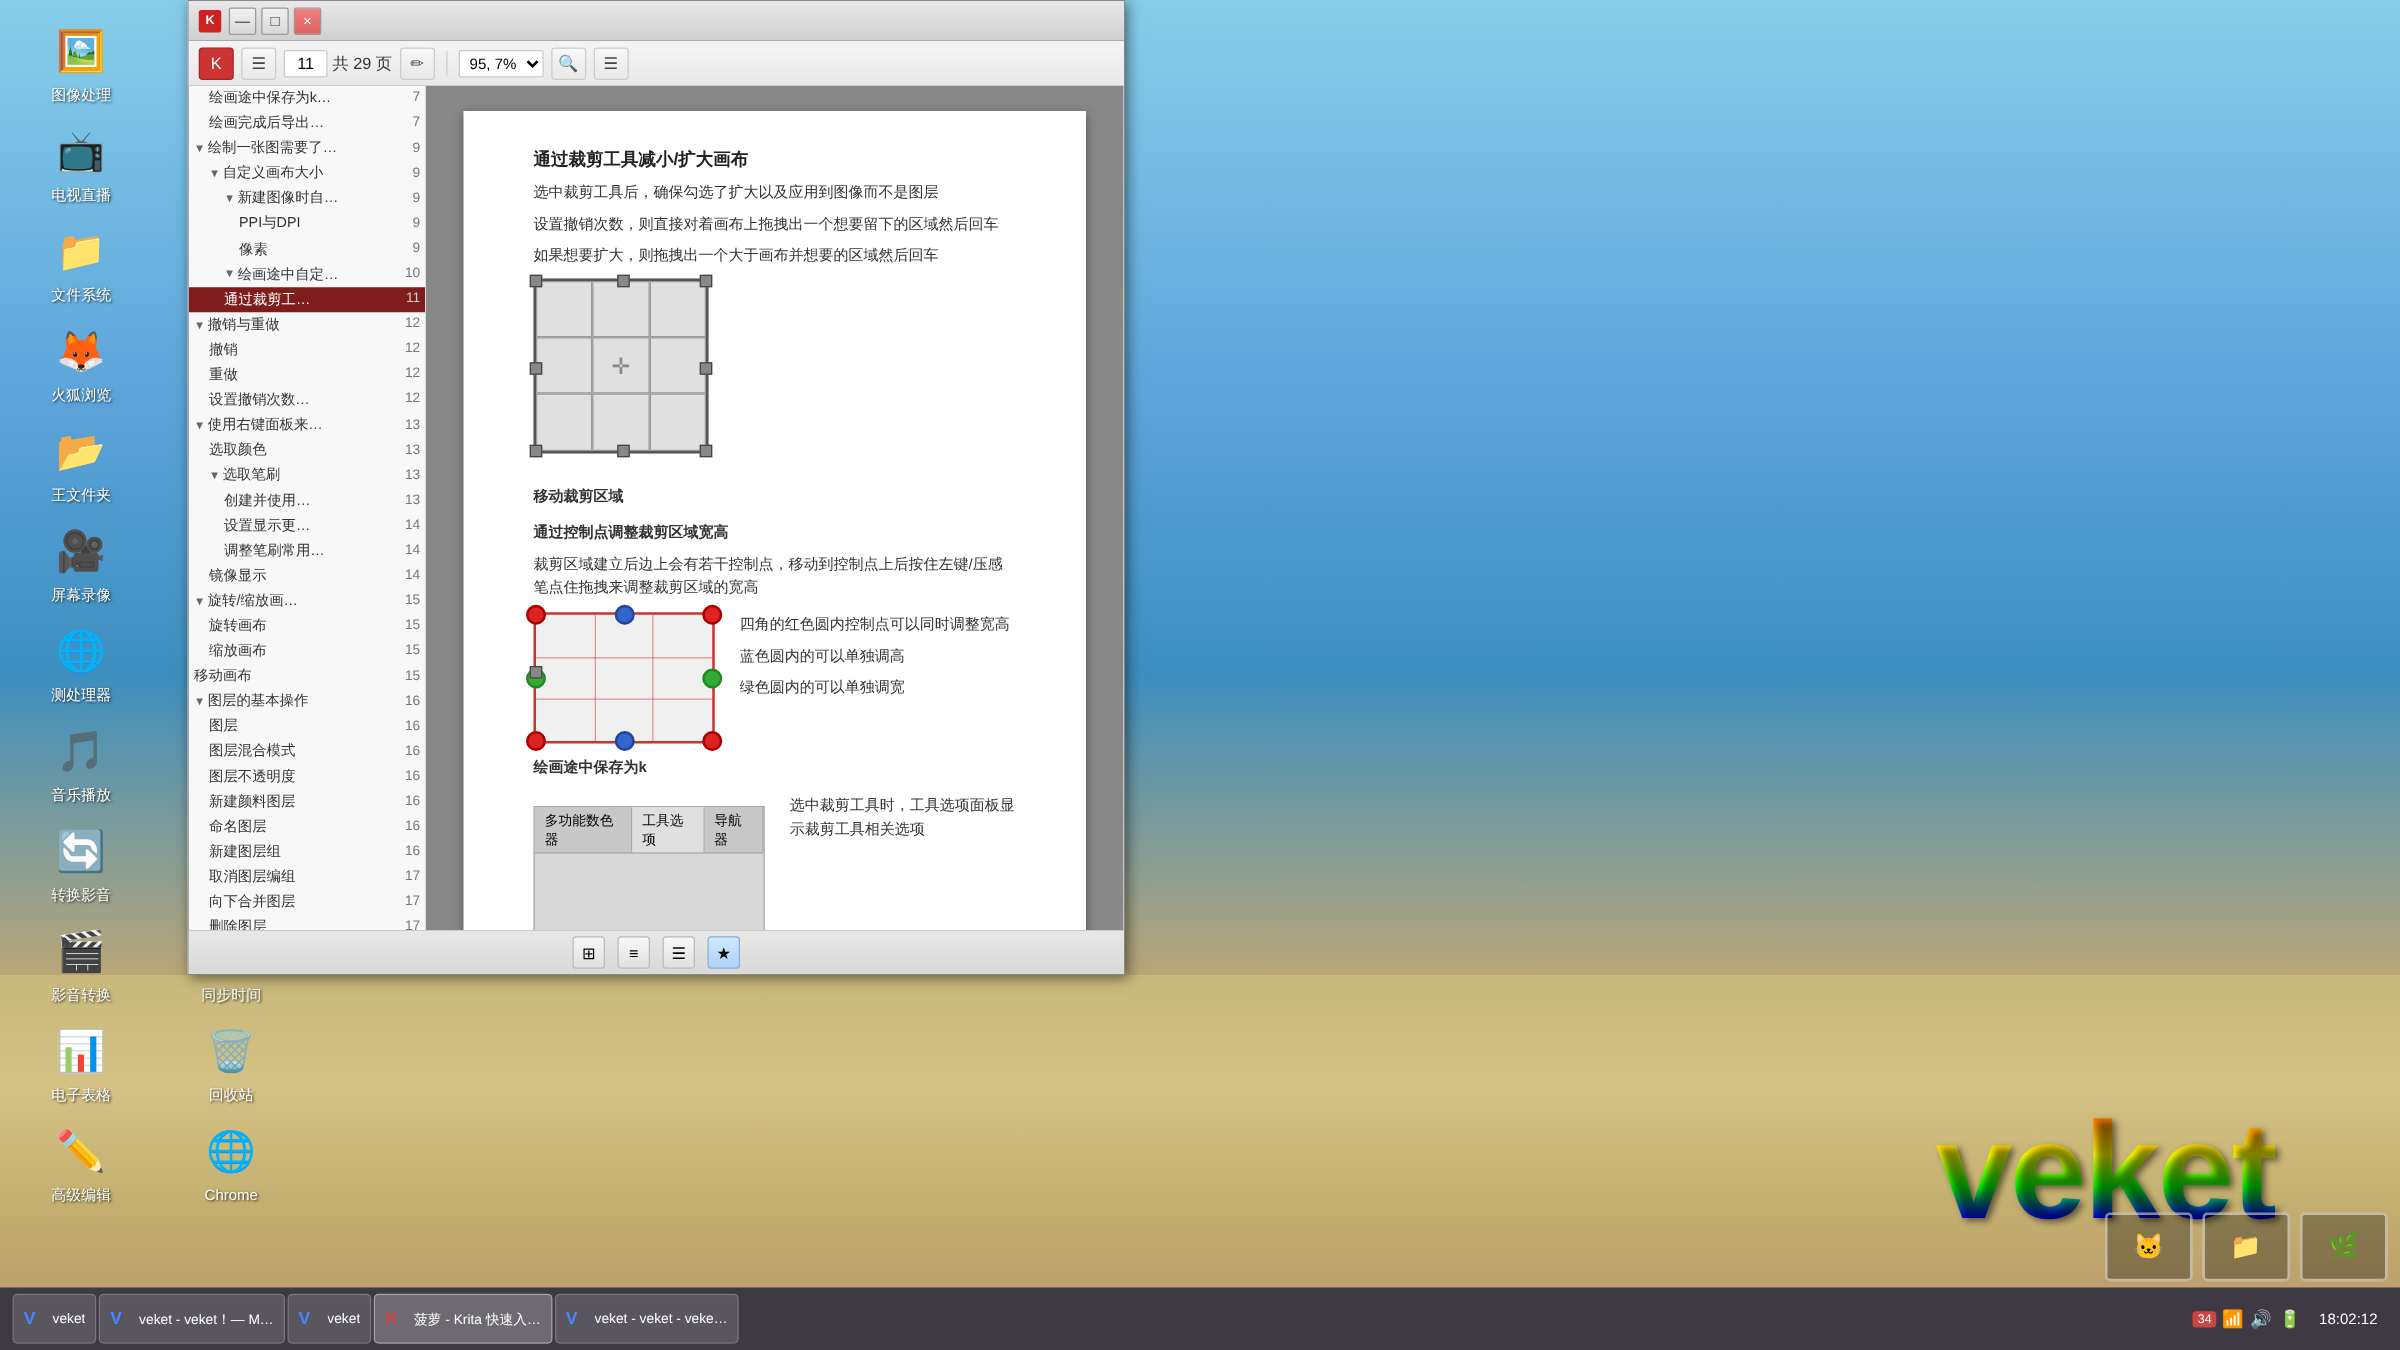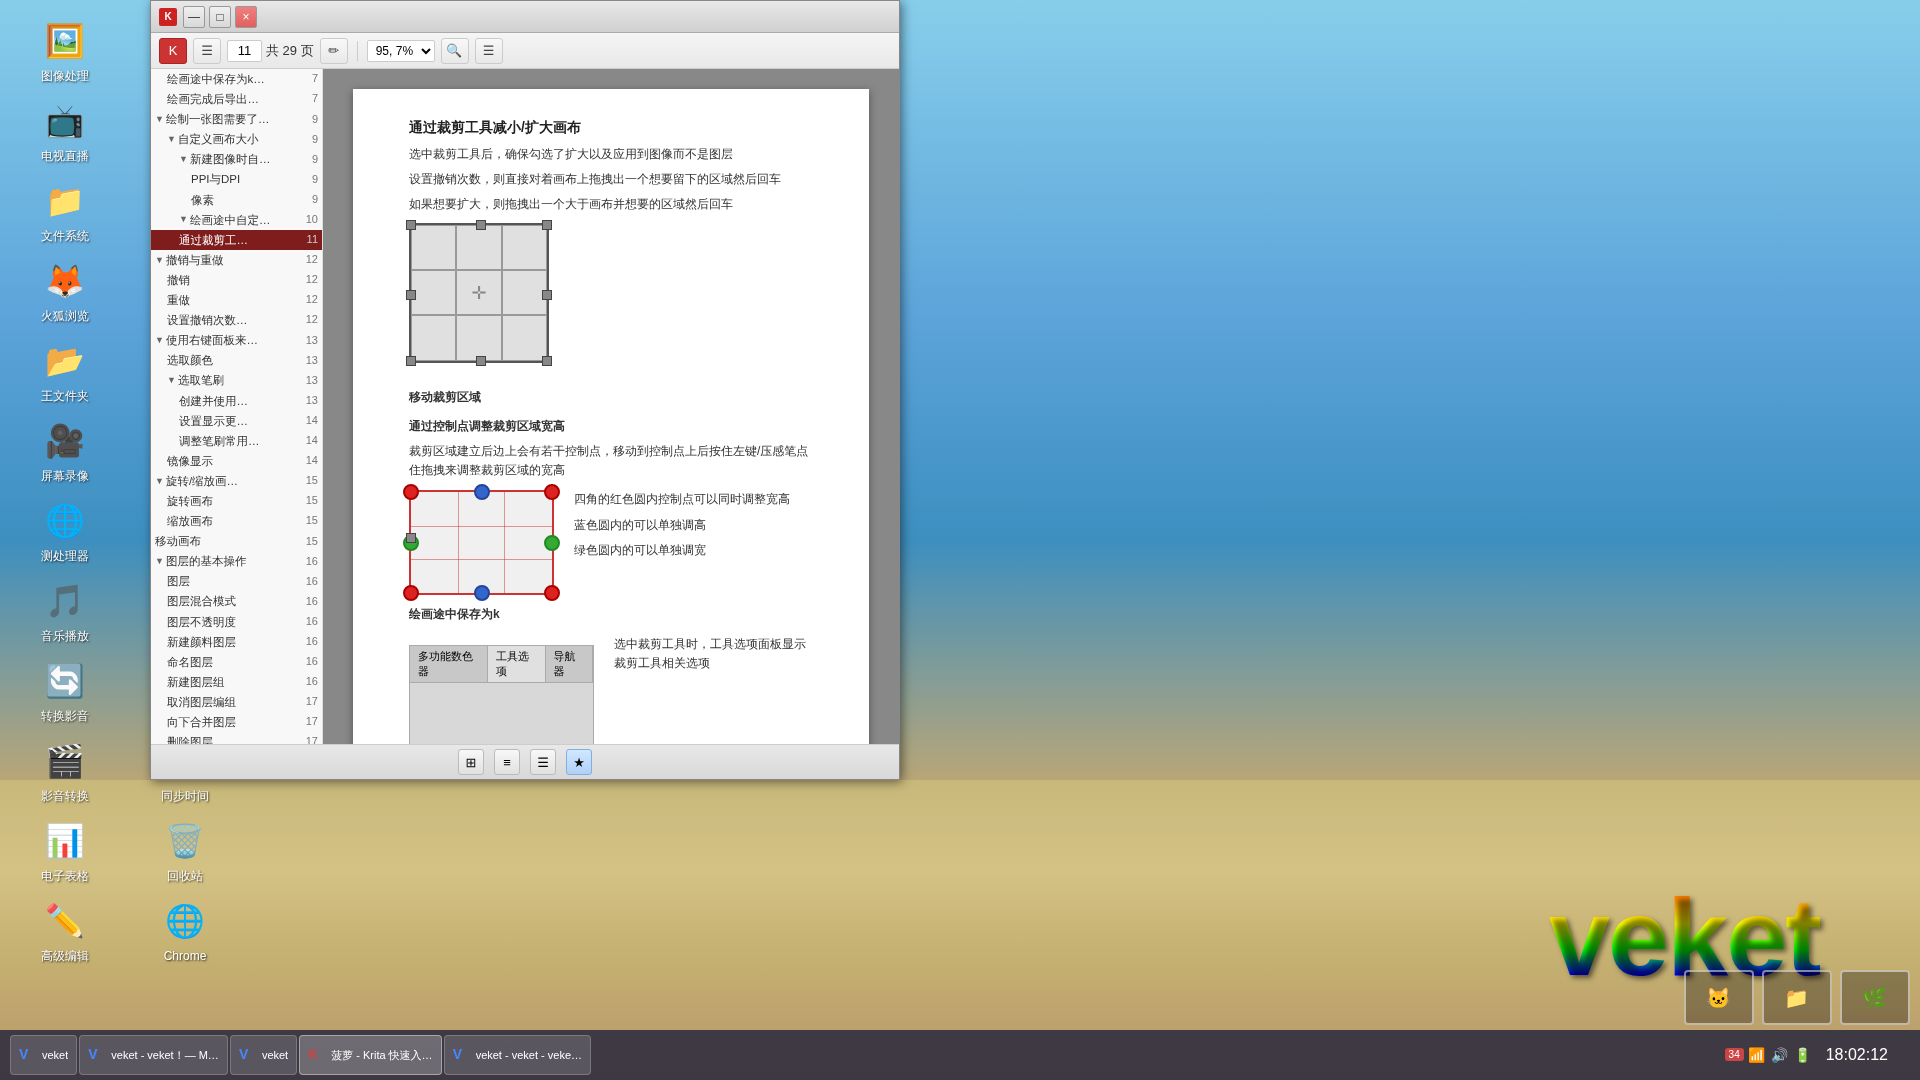--- a/index.html
+++ b/index.html
@@ -85,21 +85,21 @@
     .taskbar-app .app-label {
       overflow: hidden;
       text-overflow: ellipsis;
       font-size: 11px;
     }
 
     .taskbar-right {
       display: flex;
       align-items: center;
       gap: 5px;
-      margin-right: 19px;
+      margin-right: 5px;
     }
 
     .tray-icons {
       display: flex;
       align-items: center;
       gap: 3px;
     }
 
     .tray-icon {
       width: 20px;
@@ -107,21 +107,21 @@
       display: flex;
       align-items: center;
       justify-content: center;
       font-size: 14px;
       color: white;
       cursor: pointer;
     }
 
     .clock {
       color: white;
-      font-size: 16px;
+      font-size: 12px;
       text-align: right;
       padding: 0 8px;
       line-height: 1.4;
     }
 
     
     .desktop-icons {
       position: absolute;
       top: 0;
       left: 0;
@@ -313,21 +313,21 @@
     }
 
     .pdf-body {
       display: flex;
       flex: 1;
       overflow: hidden;
     }
 
     
     .toc-sidebar {
-      width: 172px;
+      width: 190px;
       background: #f8f8f8;
       border-right: 1px solid #ddd;
       overflow-y: auto;
       flex-shrink: 0;
     }
 
     .toc-item {
       display: flex;
       align-items: center;
       padding: 2px 4px;

